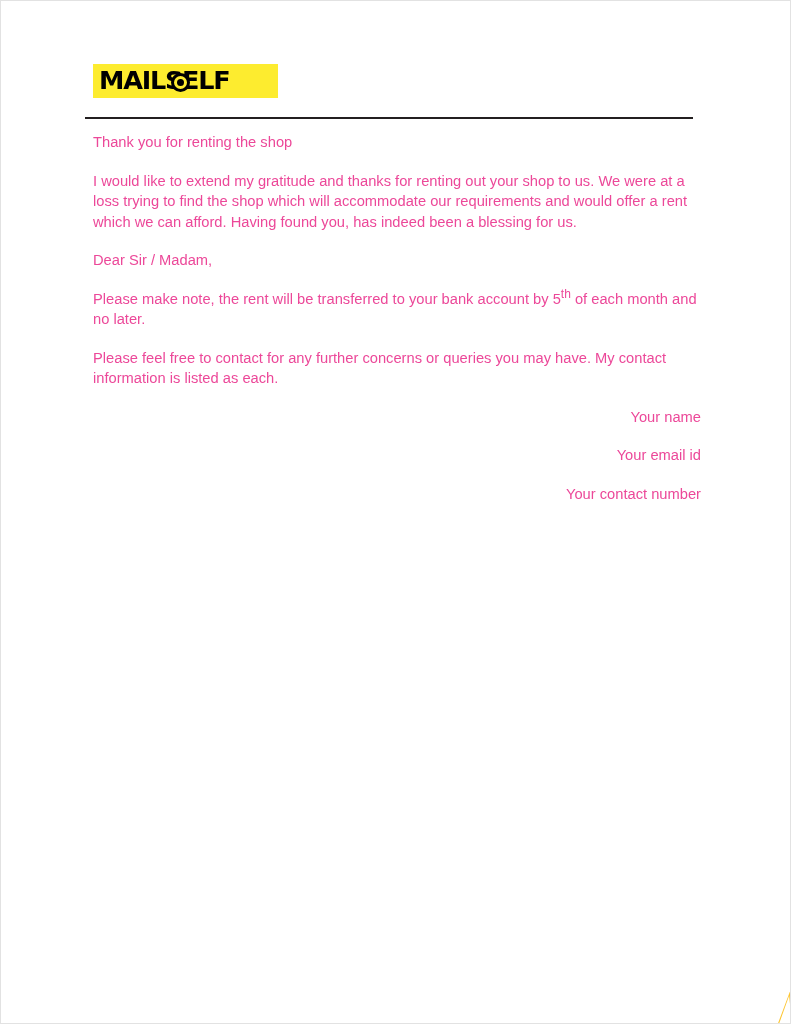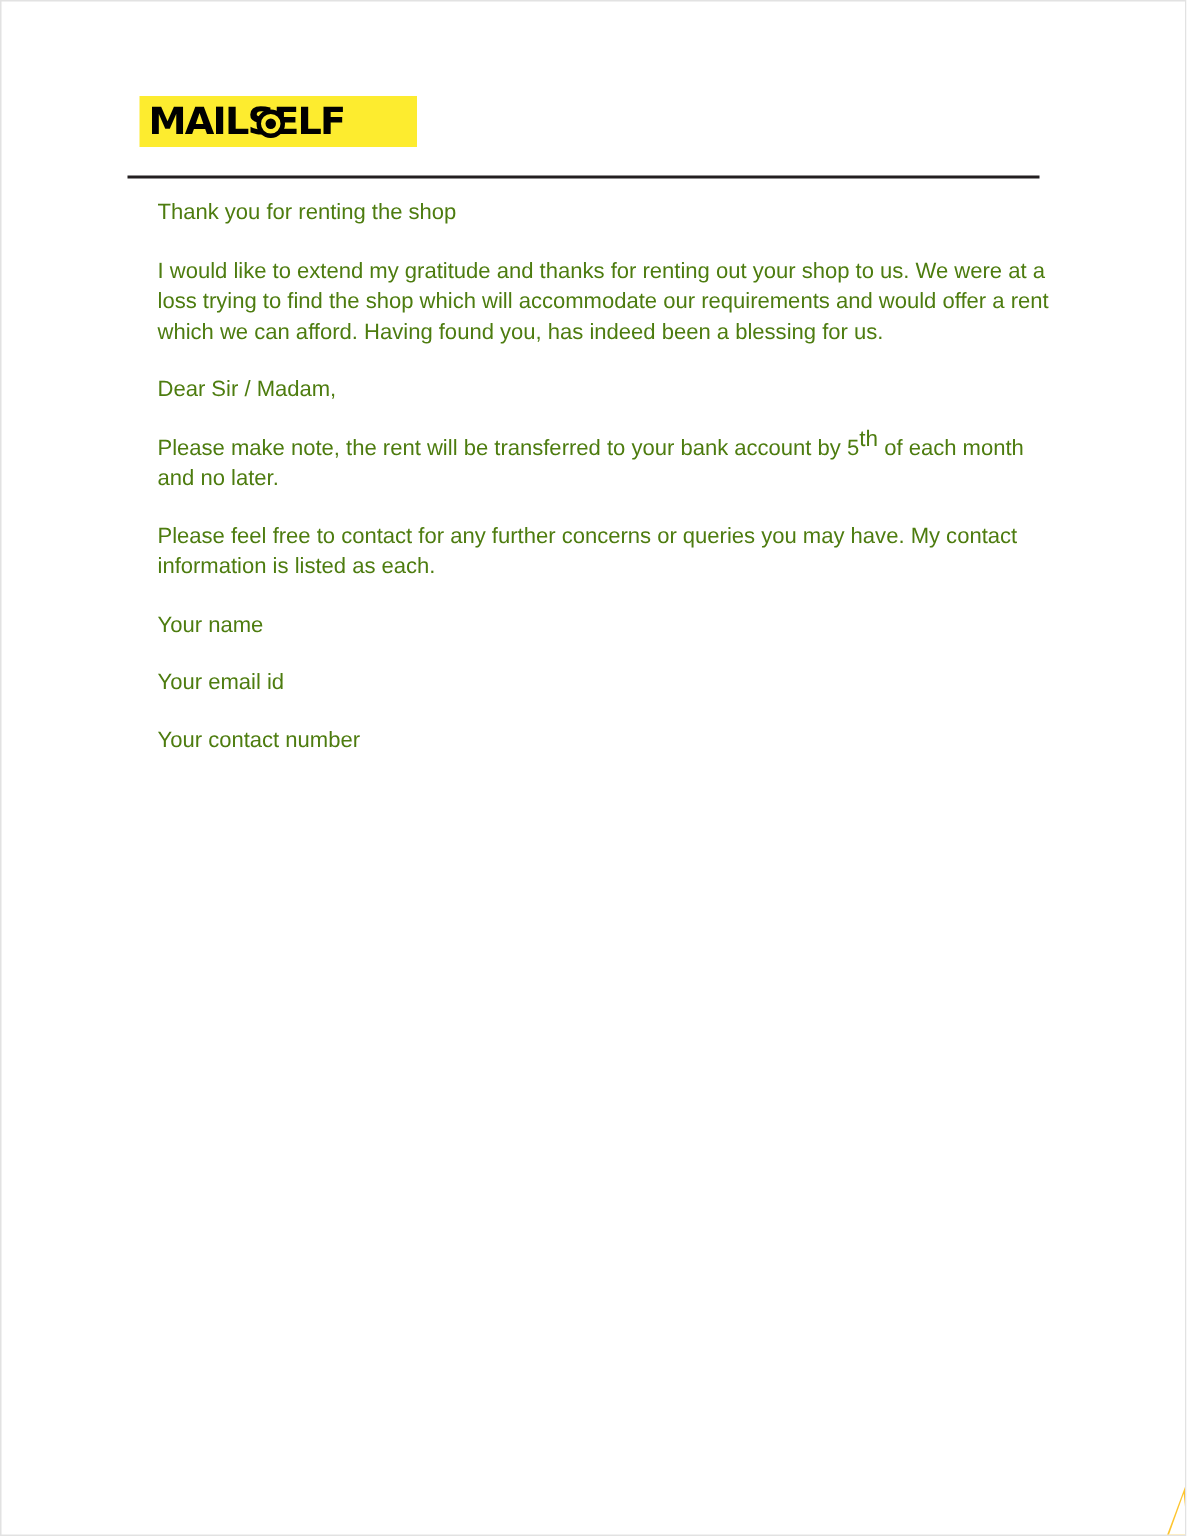--- a/index.html
+++ b/index.html
@@ -87,34 +87,35 @@
   }
 
   
   .letter {
     position: absolute;
     left: 92px;
     top: 131px;
     width: 608px;
   }
   .letter p {
-    margin: 0 0 18px 12px;
+    margin: 0 0 18px 0;
     font-size: 14.7px;
     line-height: 20.5px;
-    color: #4d7c0f;
+    color: #ec4899;
   }
   .letter sup {
-    font-size: 15px;
+    font-size: 12px;
     vertical-align: super;
     line-height: 0;
   }
   .sig-line {
     margin: 0 0 18px 0;
     font-size: 14.7px;
     line-height: 20.5px;
+    text-align: right;
   }
 
   
   .corner {
     position: absolute;
     right: 0;
     bottom: 0;
     width: 46px;
     height: 60px;
     overflow: hidden;

